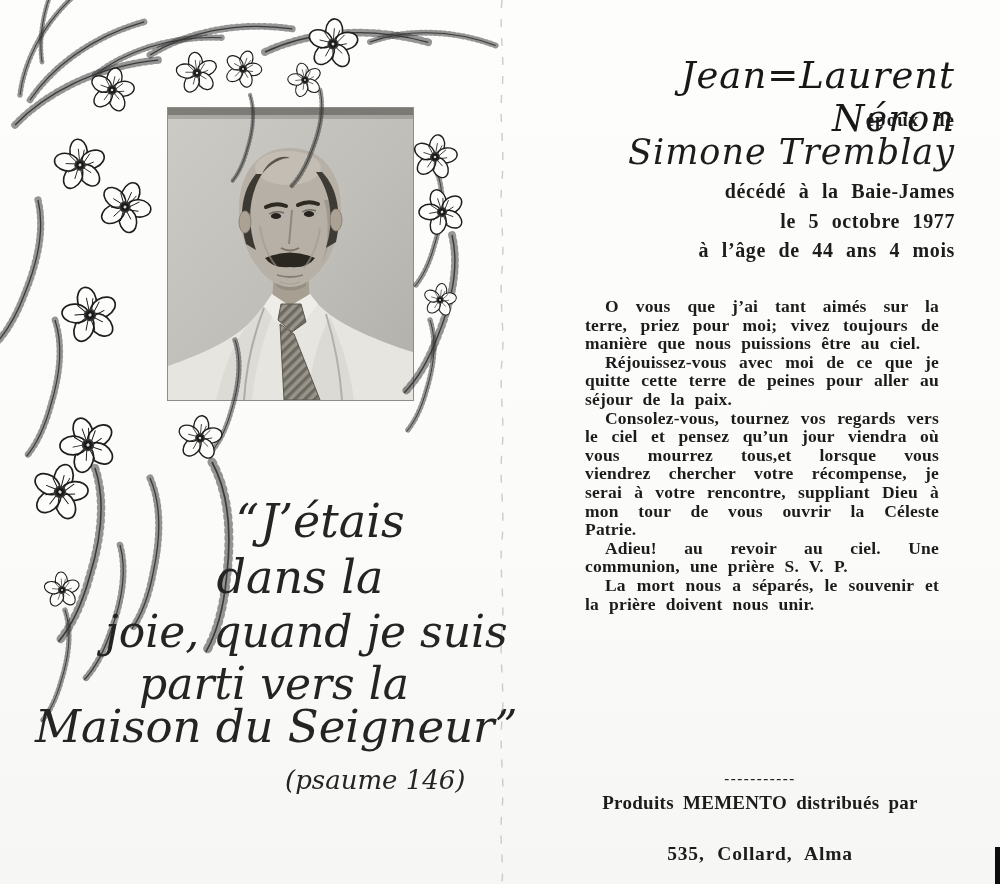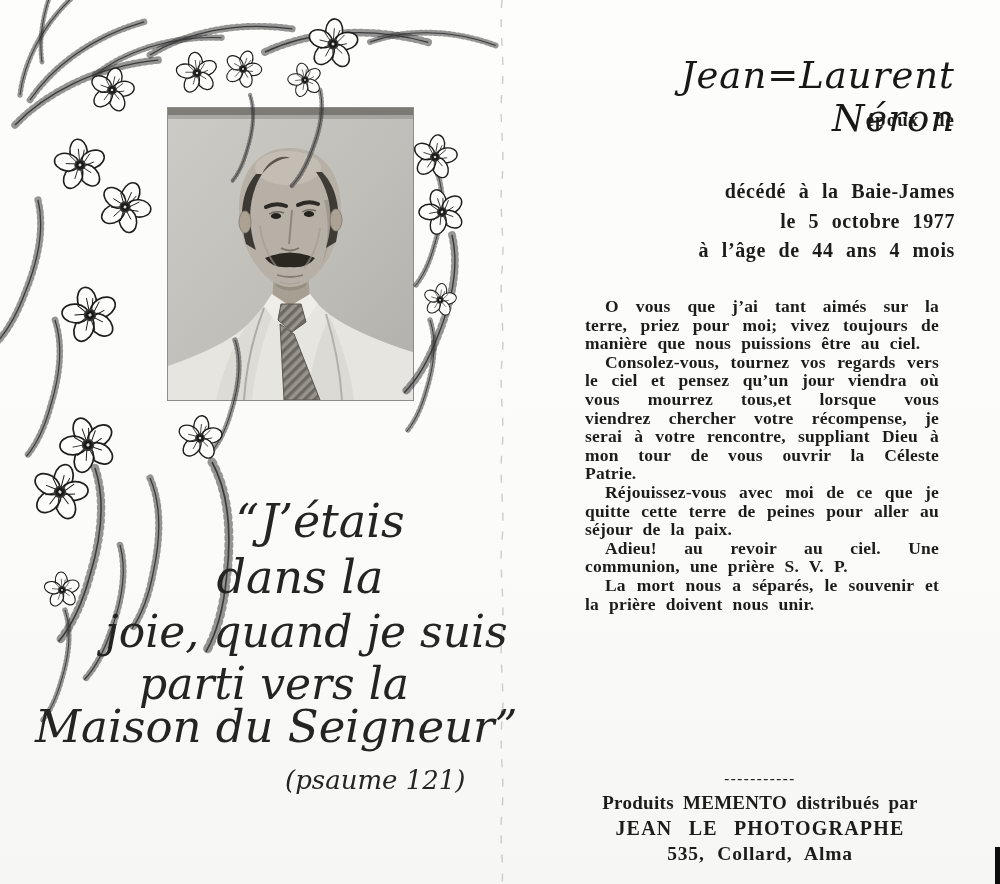--- a/index.html
+++ b/index.html
@@ -258,40 +258,40 @@
       <use href="#flower" transform="translate(60,492) scale(.78) rotate(14)"></use>
       <use href="#flower" transform="translate(62,590) scale(.5) rotate(-4)"></use>
     </g>
   </svg>
 
   <div class="abs script q q1">“J’étais</div>
   <div class="abs script q q2">dans la</div>
   <div class="abs script q q3">joie, quand je suis</div>
   <div class="abs script q q4">parti vers la</div>
   <div class="abs script q q5">Maison du Seigneur”</div>
-  <div class="abs script q q6">(psaume 121)</div>
+  <div class="abs script q q6">(psaume 146)</div>
 
   <svg class="abs" style="left:494px;top:0;" width="16" height="884" viewBox="0 0 16 884">
     <path class="deckle" d="M8,0 C5,30 11,60 8,90 C5,120 11,150 8,180 C5,210 11,240 8,270 C5,300 11,330 8,360 C5,390 11,420 8,450 C5,480 11,510 8,540 C5,570 11,600 8,630 C5,660 11,690 8,720 C5,750 11,780 8,810 C5,840 10,862 8,884"></path>
   </svg>
 
   <div class="abs script hdr name">Jean=Laurent Néron</div>
   <div class="abs hdr relation">époux de</div>
+  <div class="abs script hdr spouse">Simone Tremblay</div>
   <div class="abs hdr hline1">décédé à la Baie-James</div>
   <div class="abs hdr hline2">le 5 octobre 1977</div>
   <div class="abs hdr hline3">à l’âge de 44 ans 4 mois</div>
 
   <div class="abs bodytext">
     <p>O vous que j’ai tant aimés sur la terre, priez pour moi; vivez toujours de manière que nous puissions être au ciel.</p>
+    <p>Réjouissez-vous avec moi de ce que je quitte cette terre de peines pour aller au séjour de la paix.</p>
     <p>Consolez-vous, tournez vos regards vers le ciel et pensez qu’un jour viendra où vous mourrez tous,et lorsque vous viendrez chercher votre récompense, je serai à votre rencontre, suppliant Dieu à mon tour de vous ouvrir la Céleste Patrie.</p>
-    <p>Réjouissez-vous avec moi de ce que je quitte cette terre de peines pour aller au séjour de la paix.</p>
     <p>Adieu! au revoir au ciel. Une communion, une prière S. V. P.</p>
     <p>La mort nous a séparés, le souvenir et la prière doivent nous unir.</p>
   </div>
 
   <div class="abs footer sep">-----------</div>
   <div class="abs footer f1">Produits MEMENTO distribués par</div>
-  <div class="abs footer f2">JEAN LE PHOTOGRAPHE</div>
   <div class="abs footer f3">535, Collard, Alma</div>
 
   <div class="abs scanbar"></div>
 
 </div>
 
 </body></html>

